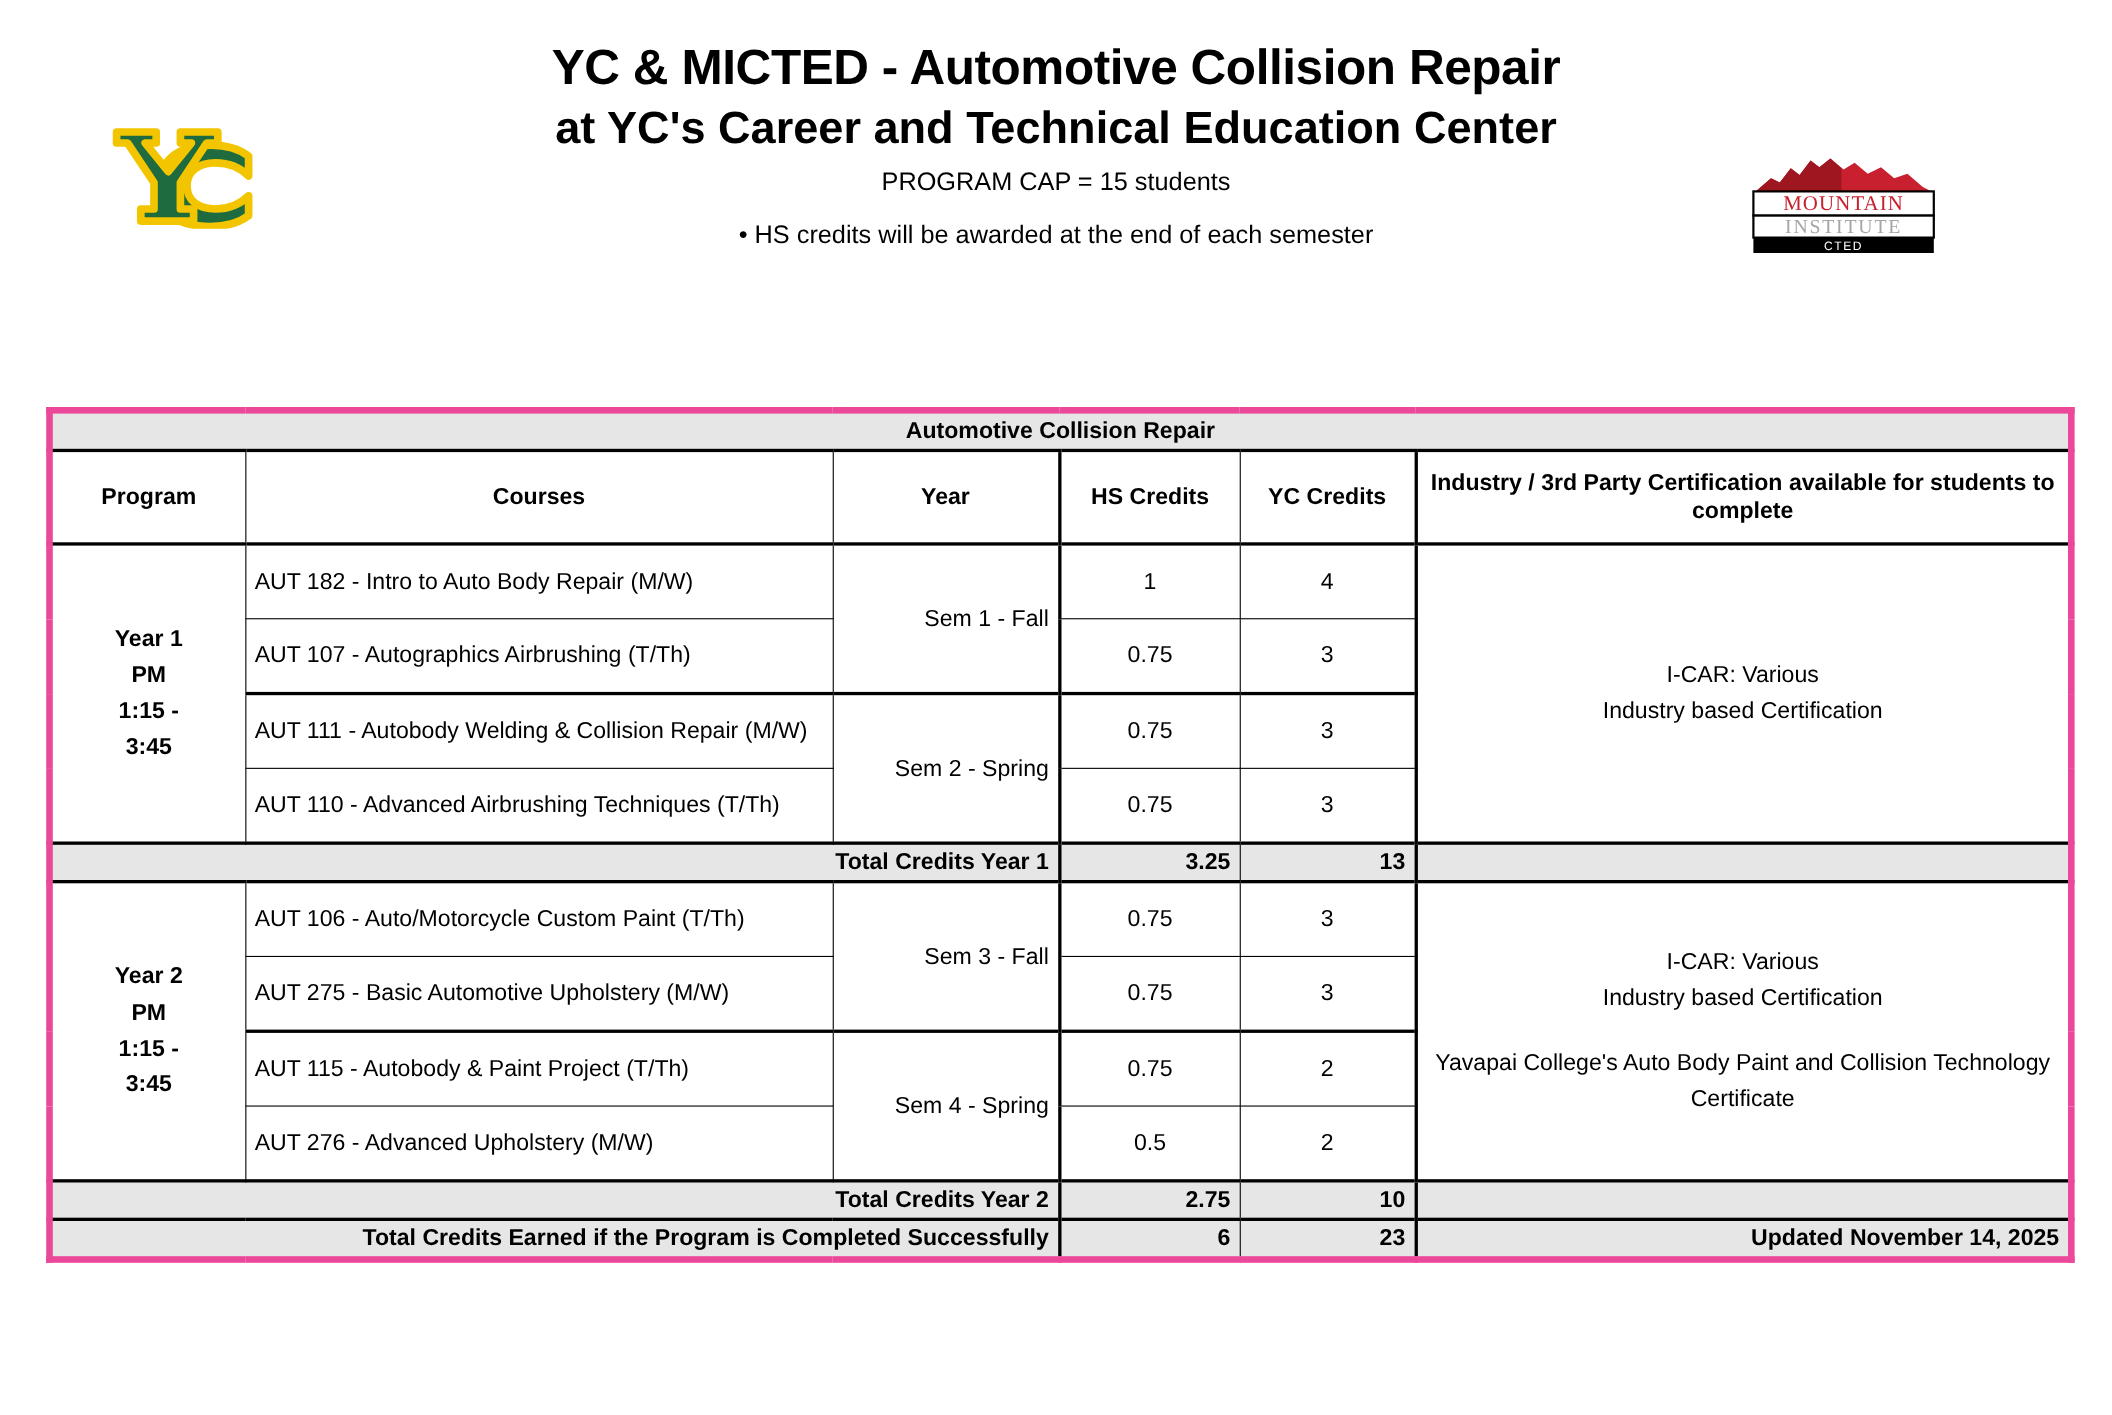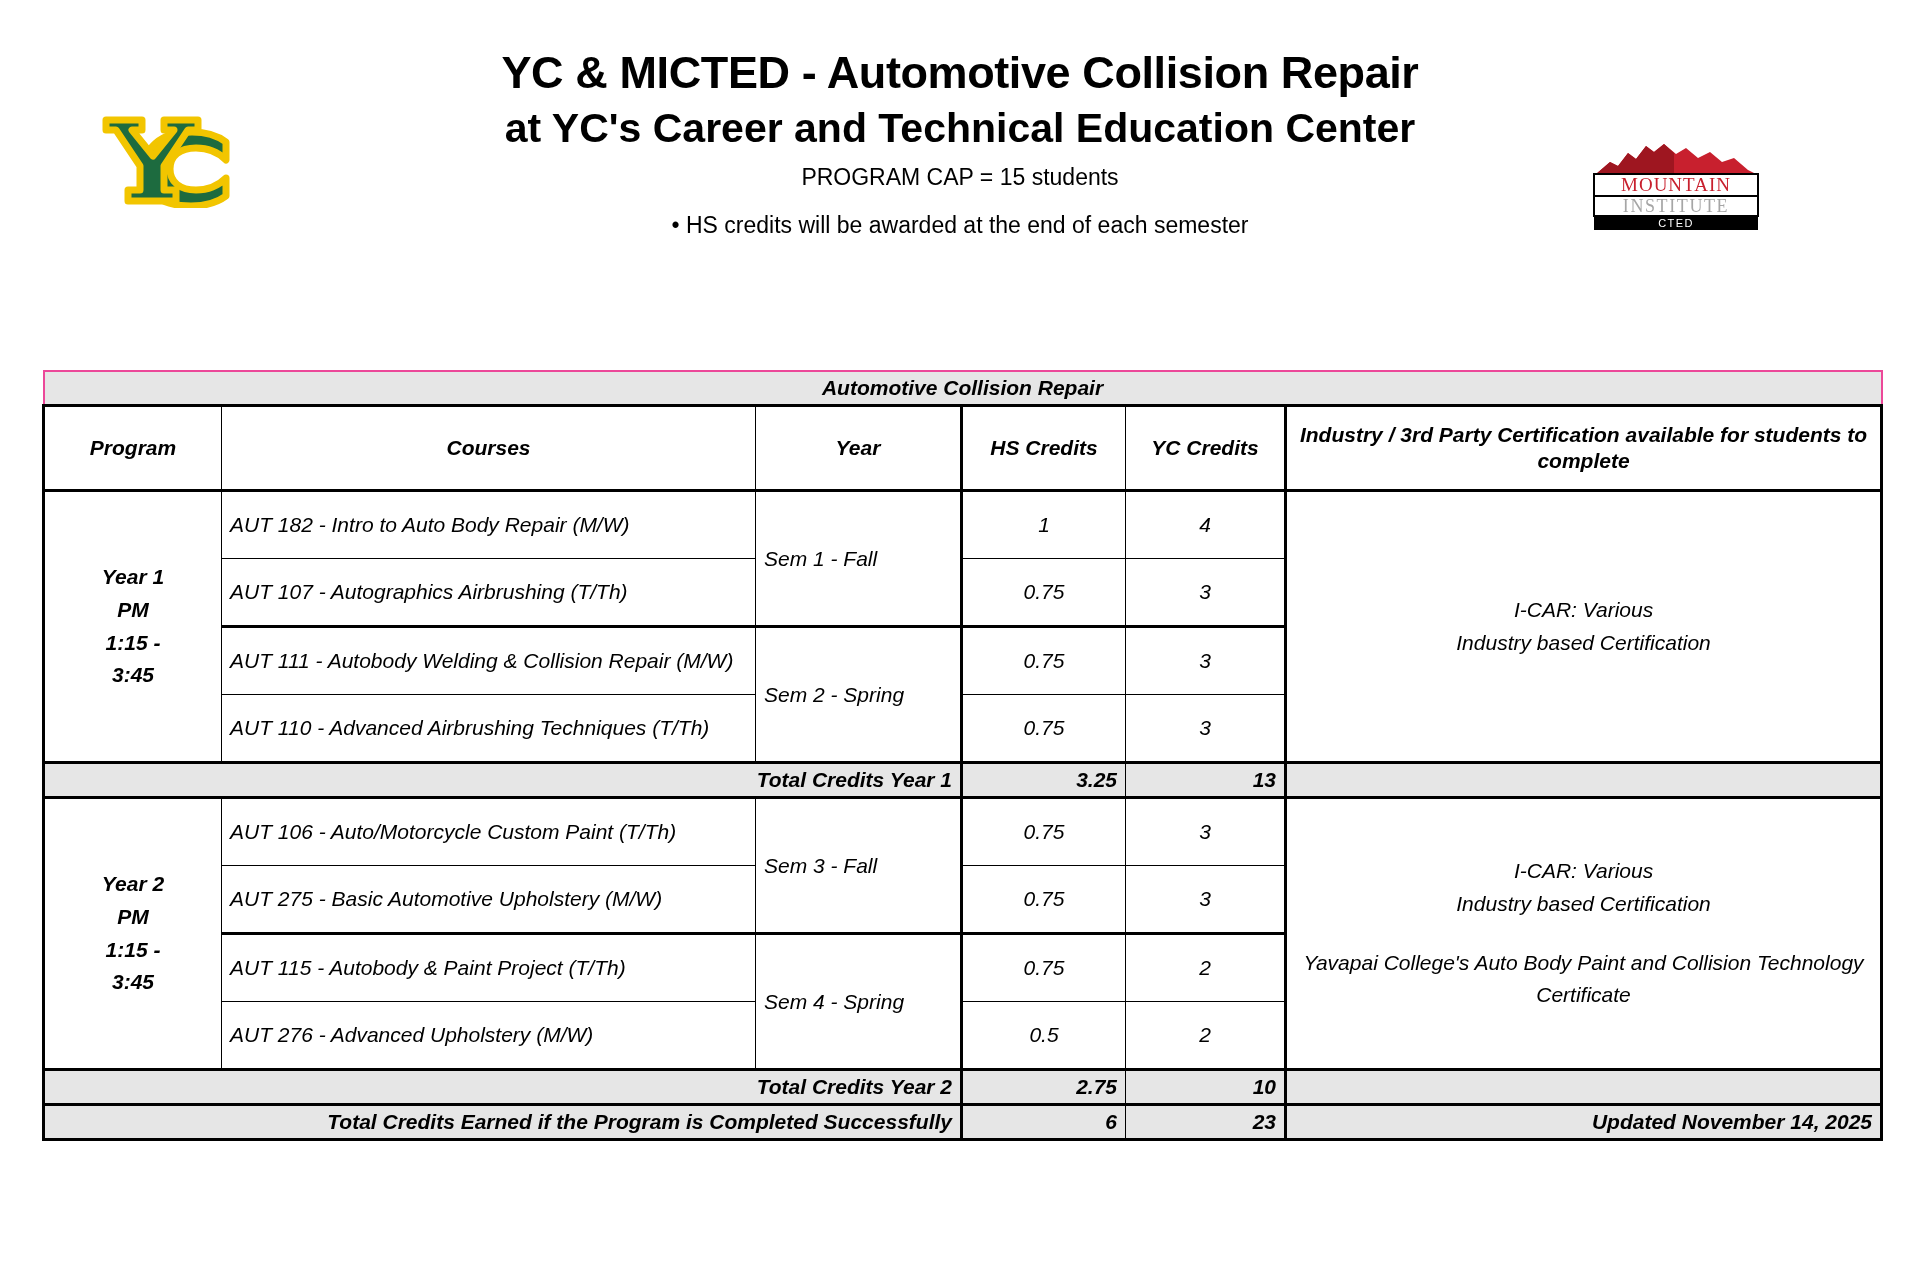--- a/index.html
+++ b/index.html
@@ -25,21 +25,21 @@
   
   .header {
     position: relative;
     height: 340px;
   }
 
   .header-text {
     position: absolute;
     left: 300px;
     right: 300px;
-    top: 48px;
+    top: 36px;
     text-align: center;
   }
 
   .title {
     font-size: 45px;
     font-weight: bold;
     letter-spacing: -0.4px;
     line-height: 1.12;
     margin-bottom: 6px;
     white-space: nowrap;
@@ -91,22 +91,21 @@
     position: absolute;
     left: 42px;
     top: 370px;
     width: 1838px;
   }
 
   table.schedule {
     border-collapse: collapse;
     table-layout: fixed;
     width: 100%;
-    border: 2px solid #ec4899;
-    font-style: italic;
+    border: 6px solid #ec4899;
   }
 
   table.schedule td {
     border: 1px solid #000;
     padding: 4px 8px;
     font-size: 21px;
     vertical-align: middle;
     background: #ffffff;
   }
 
@@ -148,21 +147,21 @@
   }
 
   .program-cell {
     text-align: center;
     font-weight: bold;
     font-size: 22px;
     line-height: 1.55;
   }
 
   .term-cell {
-    text-align: left;
+    text-align: right;
     font-size: 22px;
   }
 
   .num-cell {
     text-align: center;
     font-size: 22px;
   }
 
   .cert-cell {
     text-align: center;

